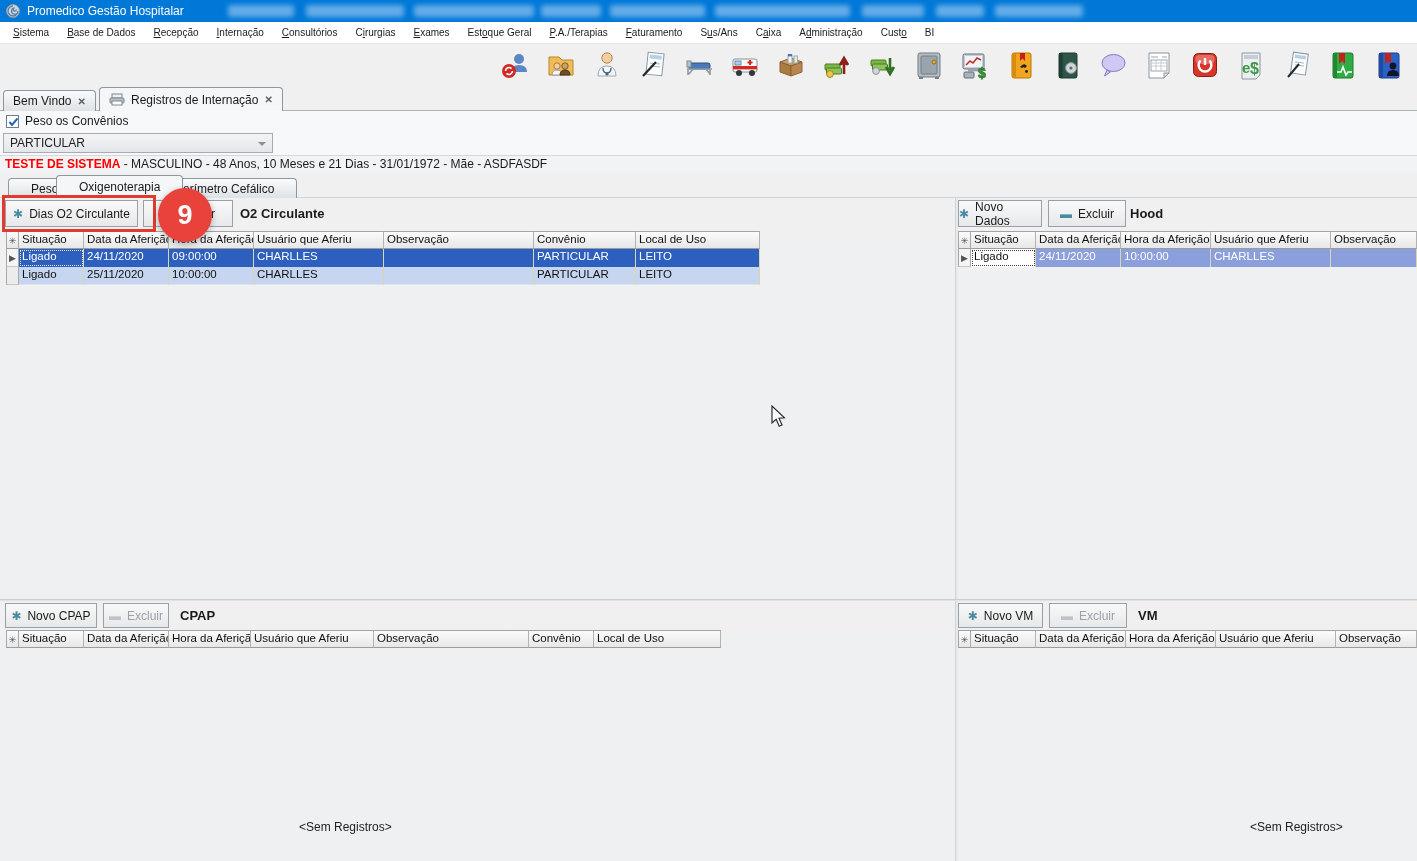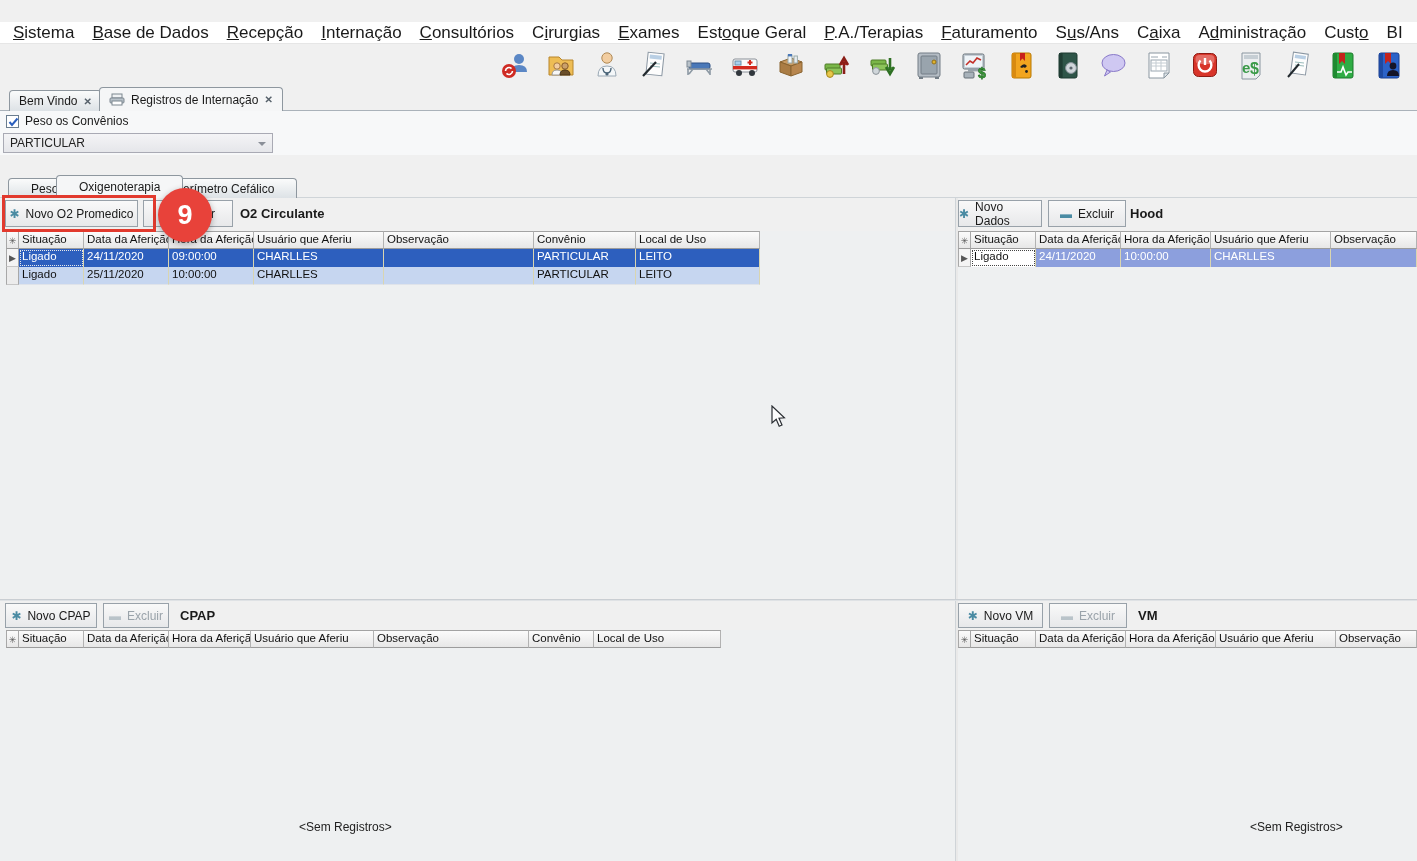--- a/index.html
+++ b/index.html
@@ -5,21 +5,21 @@
   html,body{margin:0;padding:0;}
   .screen{position:relative;width:1417px;height:861px;overflow:hidden;background:#f0f0f0;
           font-family:"Liberation Sans",sans-serif;color:#1a1a1a;}
   
   .titlebar{position:absolute;left:0;top:0;width:1417px;height:22px;background:#0078d7;display:flex;align-items:center;}
   .titlebar .apptitle{color:#fff;font-size:12px;margin-left:6px;white-space:nowrap;}
   .redact{position:absolute;top:5px;height:12px;border-radius:3px;background:rgba(180,215,248,.55);filter:blur(2.5px);}
   
   .menubar{position:absolute;left:0;top:22px;width:1417px;height:22px;background:#fff;border-bottom:1px solid #e6e6e6;
            display:flex;align-items:center;padding-left:4px;box-sizing:border-box;}
-  .menuitem{font-size:17px;padding:0 9px;height:22px;line-height:22px;cursor:default;white-space:nowrap;}
+  .menuitem{font-size:10px;padding:0 9px;height:22px;line-height:22px;cursor:default;white-space:nowrap;}
   .menuitem u{text-decoration:underline;}
   
   .toolbar{position:absolute;left:0;top:44px;width:1417px;height:42px;background:#f0f0f0;}
   .tbicon{position:absolute;top:4px;width:34px;height:34px;display:flex;align-items:center;justify-content:center;}
   
   .tabstrip{position:absolute;left:0;top:86px;width:1417px;height:25px;background:#f0f0f0;border-bottom:1px solid #aab2ba;box-sizing:border-box;}
   .tab{position:absolute;display:flex;align-items:center;gap:6px;font-size:12px;border:1px solid #8e979f;
        border-bottom:none;border-radius:4px 4px 0 0;padding:0 9px;box-sizing:border-box;}
   .tab.inactive{top:4px;height:21px;background:linear-gradient(#fafbfb,#dde2e6);}
   .tab.active{top:1px;height:24px;background:#f5f6f7;z-index:2;}
@@ -76,20 +76,36 @@
   .annot-circle{position:absolute;left:158px;top:188px;width:54px;height:54px;border-radius:50%;background:#e8423a;
                 color:#fff;font-size:27px;font-weight:bold;display:flex;align-items:center;justify-content:center;
                 z-index:41;box-shadow:0 2px 6px rgba(0,0,0,.3);}
   .cursor{position:absolute;left:771px;top:405px;z-index:60;}
 </style>
 </head>
 <body>
 
 <div class="screen">
 
+  <div class="titlebar">
+    <svg width="16" height="16" style="margin-left:5px">
+      <circle cx="8" cy="8" r="6.5" fill="#cfd8e2" stroke="#8898aa"></circle>
+      <path d="M8 3 a5 5 0 1 0 5 5 a3.2 3.2 0 1 1 -3.2 -3.2 a1.6 1.6 0 1 0 1.6 1.6" fill="none" stroke="#5a7ca0" stroke-width="1.3"></path>
+    </svg>
+    <span class="apptitle">Promedico Gestão Hospitalar</span>
+    <span class="redact" style="left:228px;width:66px"></span>
+    <span class="redact" style="left:306px;width:98px"></span>
+    <span class="redact" style="left:414px;width:120px"></span>
+    <span class="redact" style="left:541px;width:60px"></span>
+    <span class="redact" style="left:610px;width:95px"></span>
+    <span class="redact" style="left:715px;width:135px"></span>
+    <span class="redact" style="left:862px;width:62px"></span>
+    <span class="redact" style="left:936px;width:48px"></span>
+    <span class="redact" style="left:995px;width:88px"></span>
+  </div>
 
   <div class="menubar">
     <span class="menuitem"><u>S</u>istema</span>
     <span class="menuitem"><u>B</u>ase de Dados</span>
     <span class="menuitem"><u>R</u>ecepção</span>
     <span class="menuitem"><u>I</u>nternação</span>
     <span class="menuitem"><u>C</u>onsultórios</span>
     <span class="menuitem">C<u>i</u>rurgias</span>
     <span class="menuitem"><u>E</u>xames</span>
     <span class="menuitem">Est<u>o</u>que Geral</span>
@@ -273,21 +289,21 @@
           <rect x="5" y="3" width="20" height="25" rx="2" fill="#2b62c8" stroke="#1a3f90"></rect>
           <rect x="5" y="3" width="4" height="25" fill="#1e4aa2"></rect>
           <polygon points="11,3 17,3 17,14 14,11 11,14" fill="#c4231c"></polygon>
           <circle cx="19" cy="16" r="3.4" fill="#141428"></circle>
           <path d="M13 26 q0-6 6-6 q6 0 6 6 z" fill="#141428"></path>
         </svg>
     </span>
   </div>
 
   <div class="tabstrip">
-    <div class="tab inactive" style="left:9px">
+    <div class="tab inactive" style="left:3px">
       <span>Bem Vindo</span>
       <span class="tabclose">✕</span>
     </div>
     <div class="tab active" style="left:99px">
       <svg width="16" height="13">
           <rect x="3" y="1" width="10" height="4" fill="#eef1f3" stroke="#7d8790"></rect>
           <rect x="1" y="5" width="14" height="5" rx="1" fill="#b9c2ca" stroke="#7d8790"></rect>
           <rect x="3" y="8" width="10" height="4" fill="#fff" stroke="#7d8790"></rect>
         </svg>
       <span>Registros de Internação</span>
@@ -301,40 +317,43 @@
           <polyline points="1.5,5 4,8 9.5,1.5" fill="none" stroke="#2b5fbd" stroke-width="2"></polyline>
         </svg>
     </span>
     <span class="chklabel">Peso os Convênios</span>
     <div class="combo">
       <span>PARTICULAR</span>
       <span class="arrow"></span>
     </div>
   </div>
 
+  <div class="patientline">
+    <span class="pname">TESTE DE SISTEMA</span><span> - MASCULINO - 48 Anos, 10 Meses e 21 Dias - 31/01/1972 - Mãe - ASDFASDF</span>
+  </div>
 
   <div class="subtabstrip">
     <div class="subtab inactive" style="left:8px">
         <span>Peso</span>
       </div>
     <div class="subtab active" style="left:56px">
         <span>Oxigenoterapia</span>
       </div>
     <div class="subtab inactive" style="left:152px">
         <span>Perímetro Cefálico</span>
       </div>
   </div>
 
   <div class="vdivider"></div>
   <div class="hdivider"></div>
 
   <div class="gridbody" style="left:0;top:231px;width:955px;height:367px"></div>
   <div class="btn" style="left:5px;top:200px;width:133px">
     <span class="ic">✱</span>
-    <span>Novo O2 Promedico</span>
+    <span>Dias O2 Circulante</span>
   </div>
   <div class="btn" style="left:143px;top:200px;width:90px">
     <span class="ic">▬</span>
     <span>Excluir</span>
   </div>
   <div class="ptitle" style="left:240px;top:206px">O2 Circulante</div>
 
   <div class="grow" style="left:6px;top:231px">
     <span class="ind indh">✳</span>
     <span class="cellh" style="width:65px">Situação</span>

